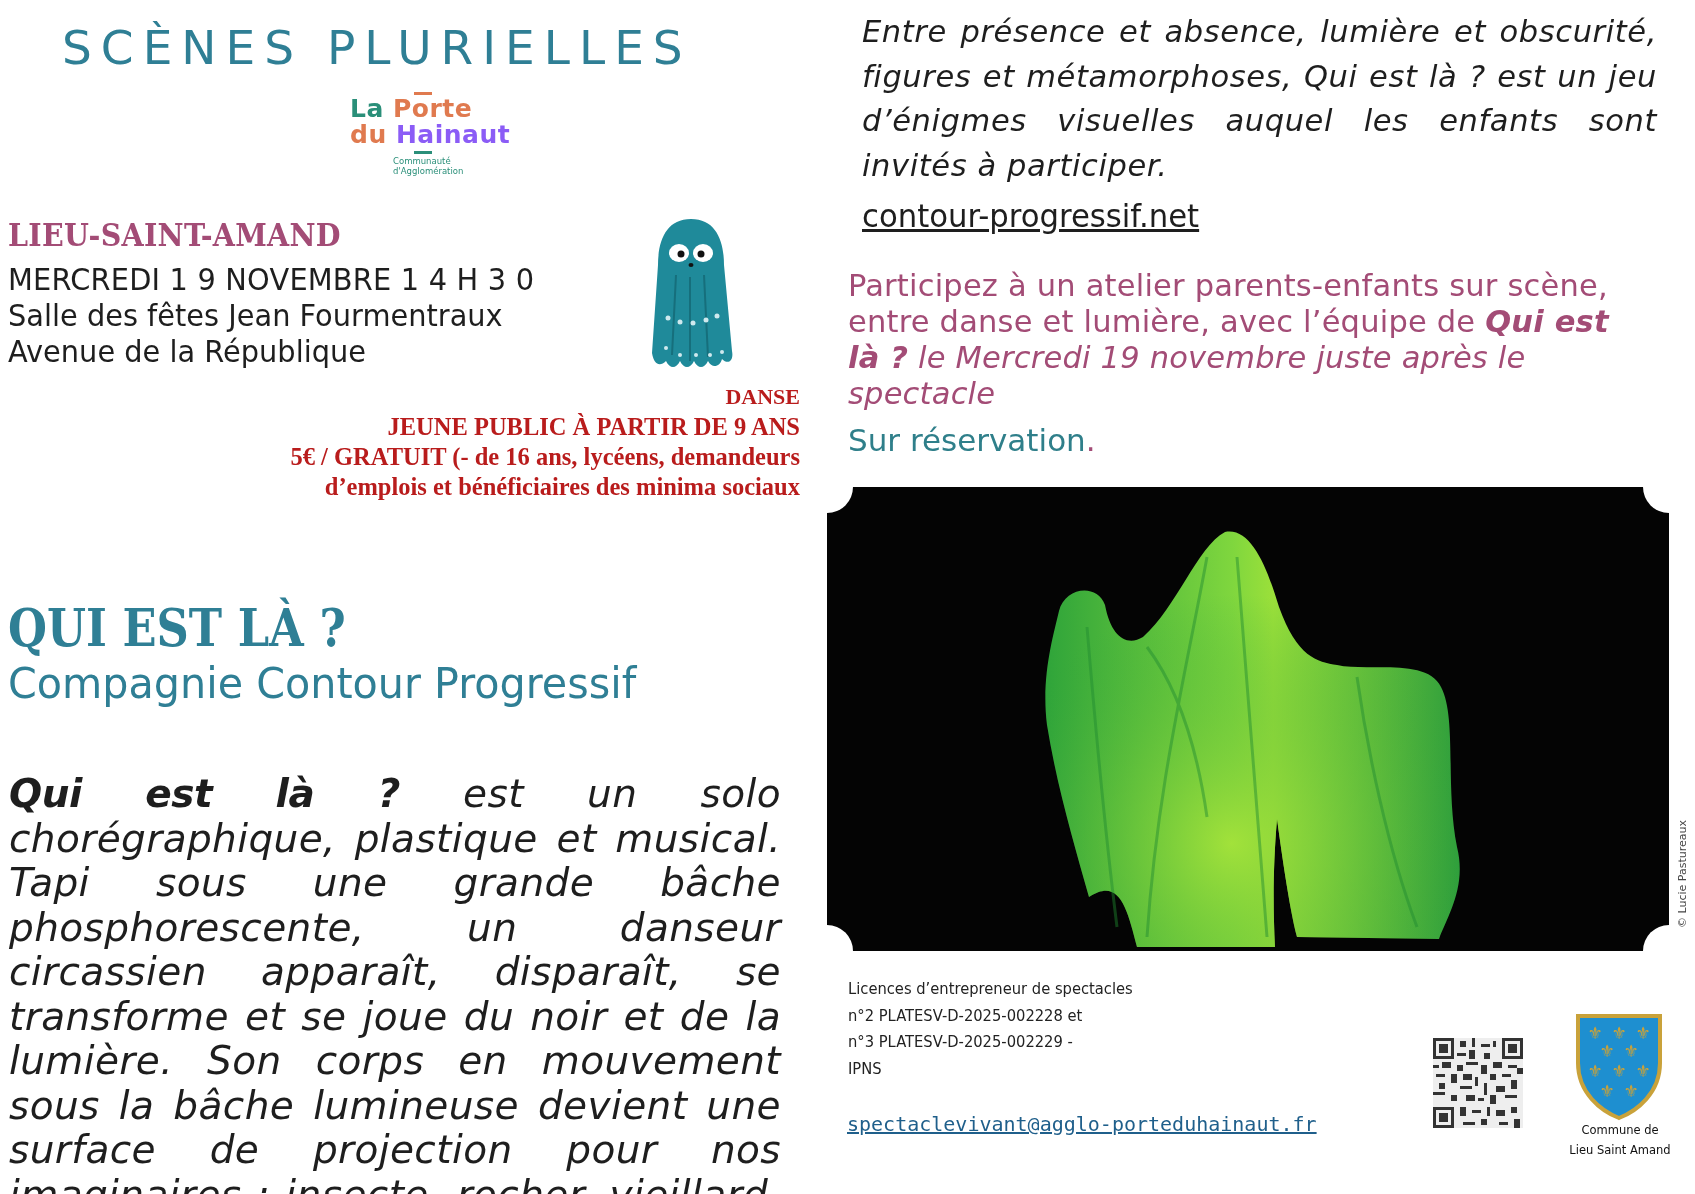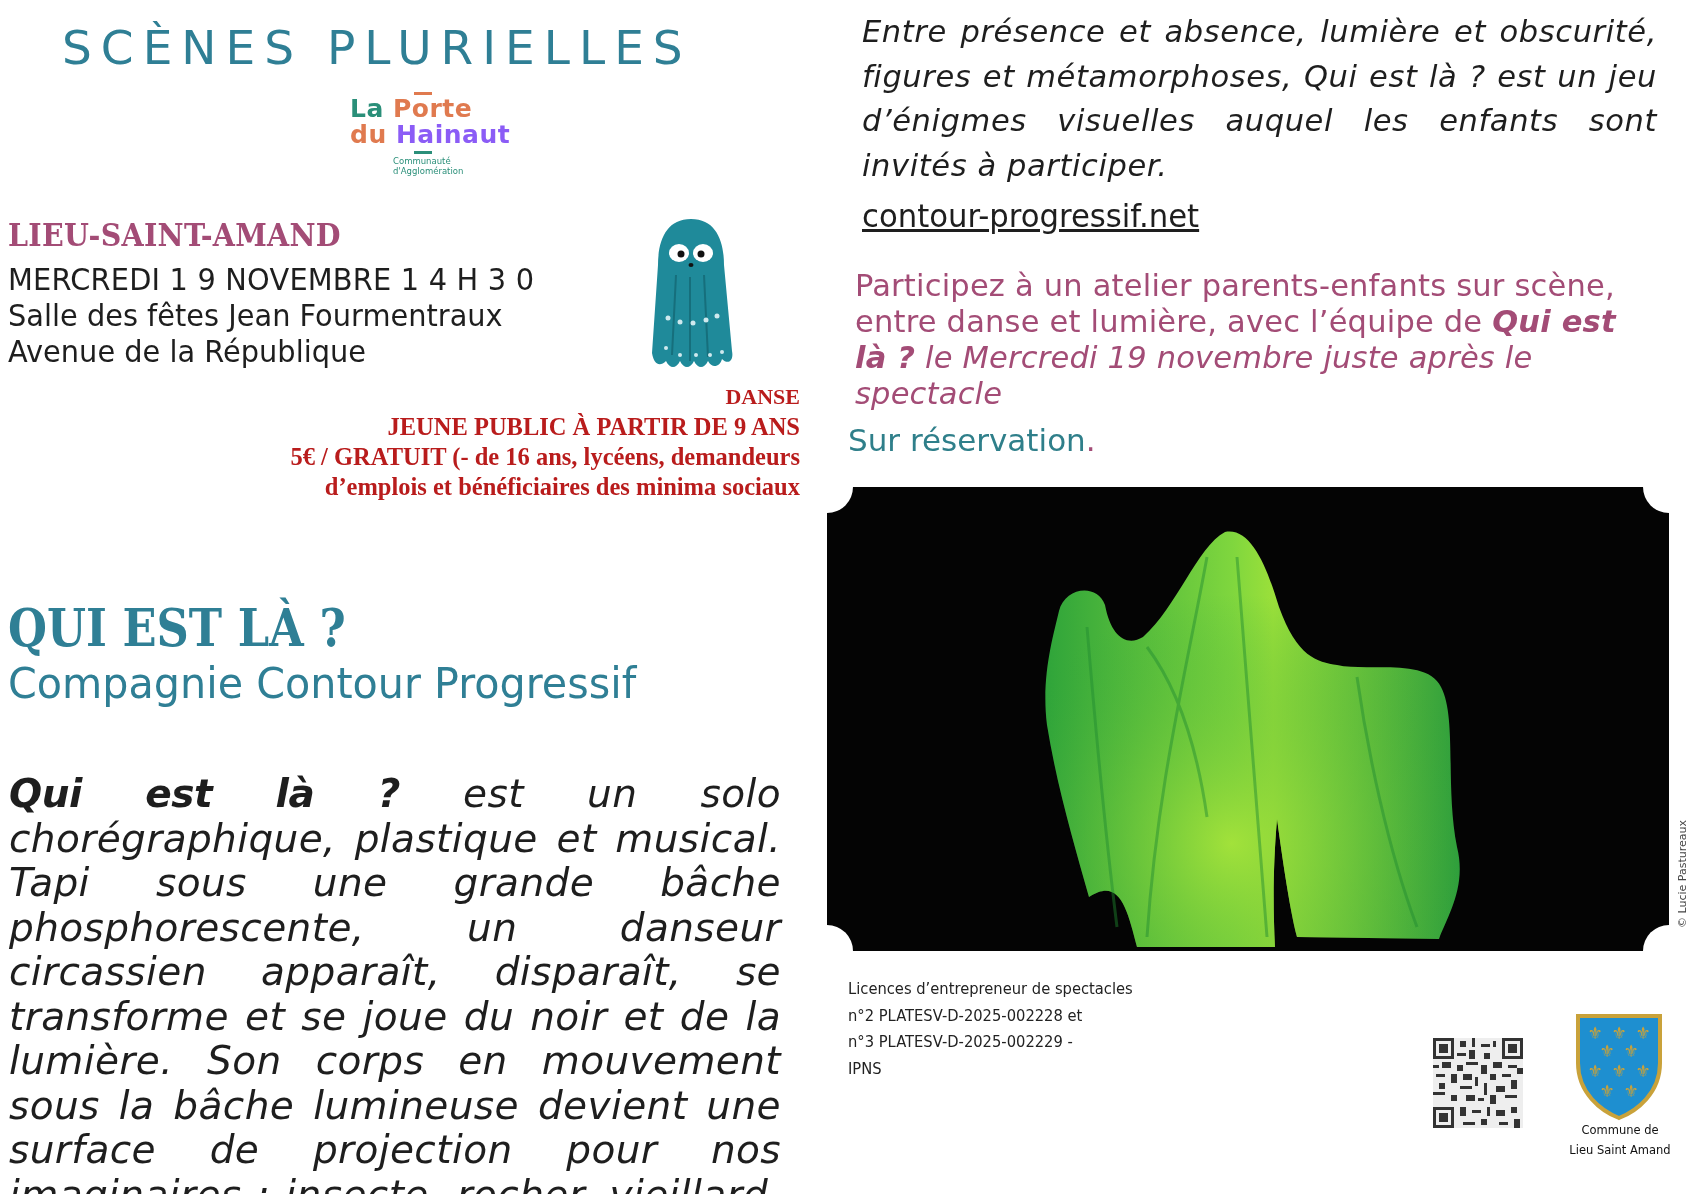--- a/index.html
+++ b/index.html
@@ -68,21 +68,21 @@
       line-height: 44.5px; color: #1e1e1e; text-align: justify; letter-spacing: 0.6px;
     }
     .site-link {
       left: 862px; top: 195px; font-family: "DejaVu Sans", sans-serif; font-size: 32px;
       color: #1e1e1e; text-decoration: underline; line-height: 42px; white-space: nowrap;
       transform: scaleX(0.96); transform-origin: left;
     }
     .workshop {
       left: 848px; top: 268px; width: 800px;
       font-family: "DejaVu Sans", sans-serif; font-size: 30.5px; line-height: 36px;
-      color: #a34c76; letter-spacing: 0.2px; margin-left: 7px;
+      color: #a34c76; letter-spacing: 0.2px;
     }
     .workshop .bi { font-style: italic; font-weight: bold; }
     .workshop .it { font-style: italic; }
     .reservation {
       left: 848px; top: 420px; font-family: "DejaVu Sans", sans-serif; font-size: 31px;
       color: #2f7f8a; line-height: 40px; white-space: nowrap;
     }
     .reservation .dot { color: #a34c76; }
 
     .photo {
@@ -222,20 +222,21 @@
 <div class="abs photo-credit">© Lucie Pastureaux</div>
 
 <div class="abs licences">
   <div>Licences d’entrepreneur de spectacles</div>
   <div>n°2 PLATESV-D-2025-002228 et</div>
   <div>n°3 PLATESV-D-2025-002229 -</div>
   <div>IPNS</div>
 </div>
 
 <div class="abs info">
+  <a class="email">spectaclevivant@agglo-porteduhainaut.fr</a>
 </div>
 
 <div class="abs qr">
   <svg width="90" height="92" viewBox="0 0 30 30" shape-rendering="crispEdges">
     <rect width="30" height="30" fill="#eee"></rect>
     <g fill="#333">
       <rect x="0" y="0" width="7" height="7"></rect>
         <rect x="1" y="1" width="5" height="5" fill="#eee"></rect>
         <rect x="2" y="2" width="3" height="3"></rect>
       <rect x="23" y="0" width="7" height="7"></rect>

